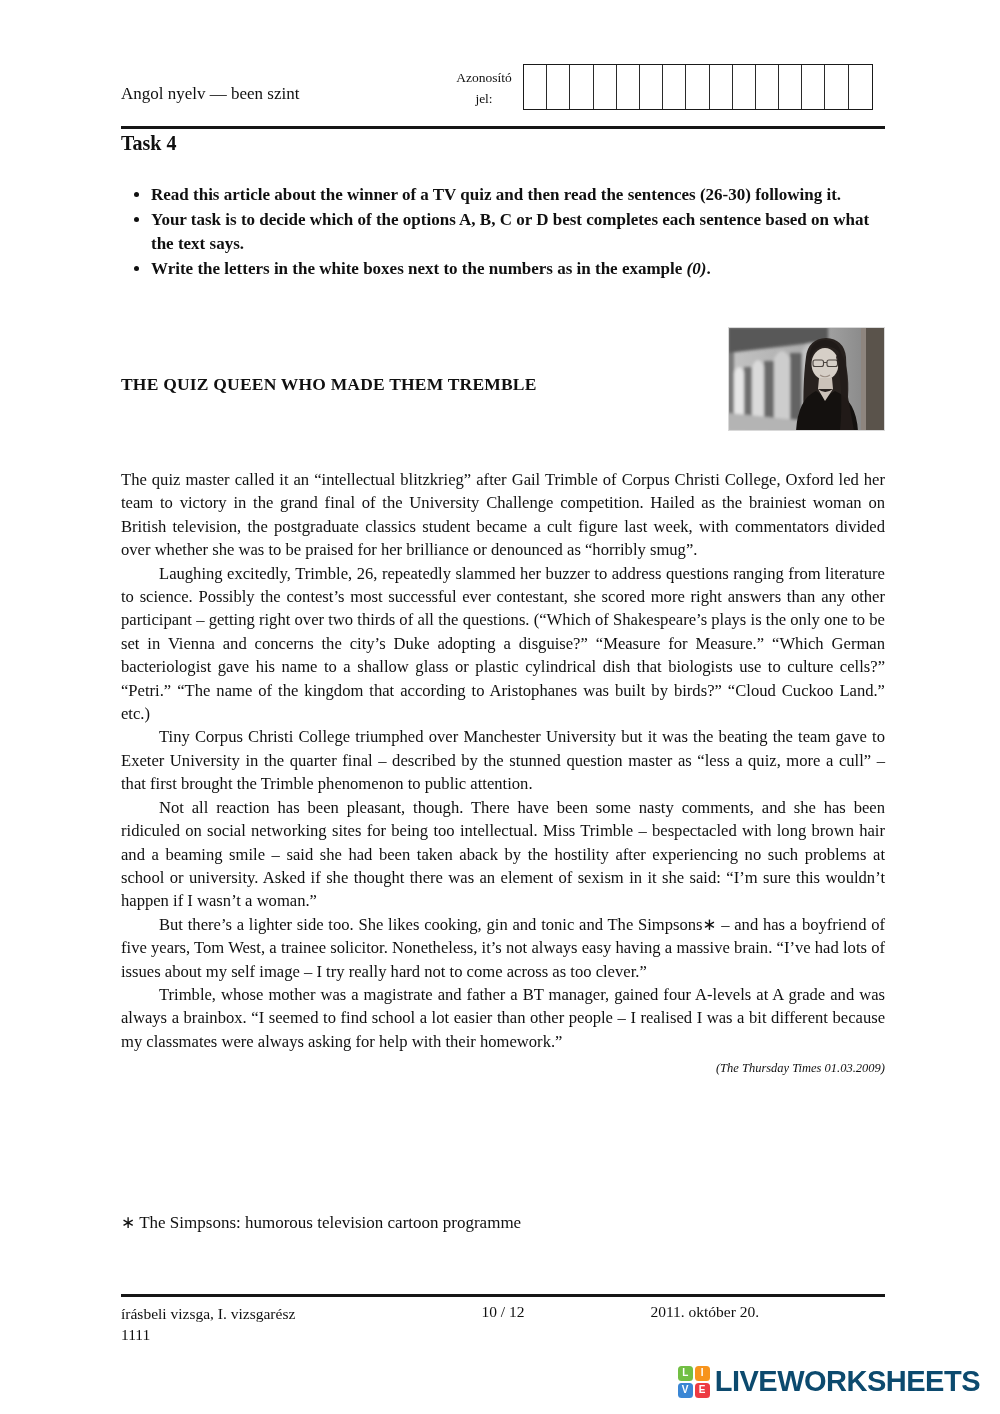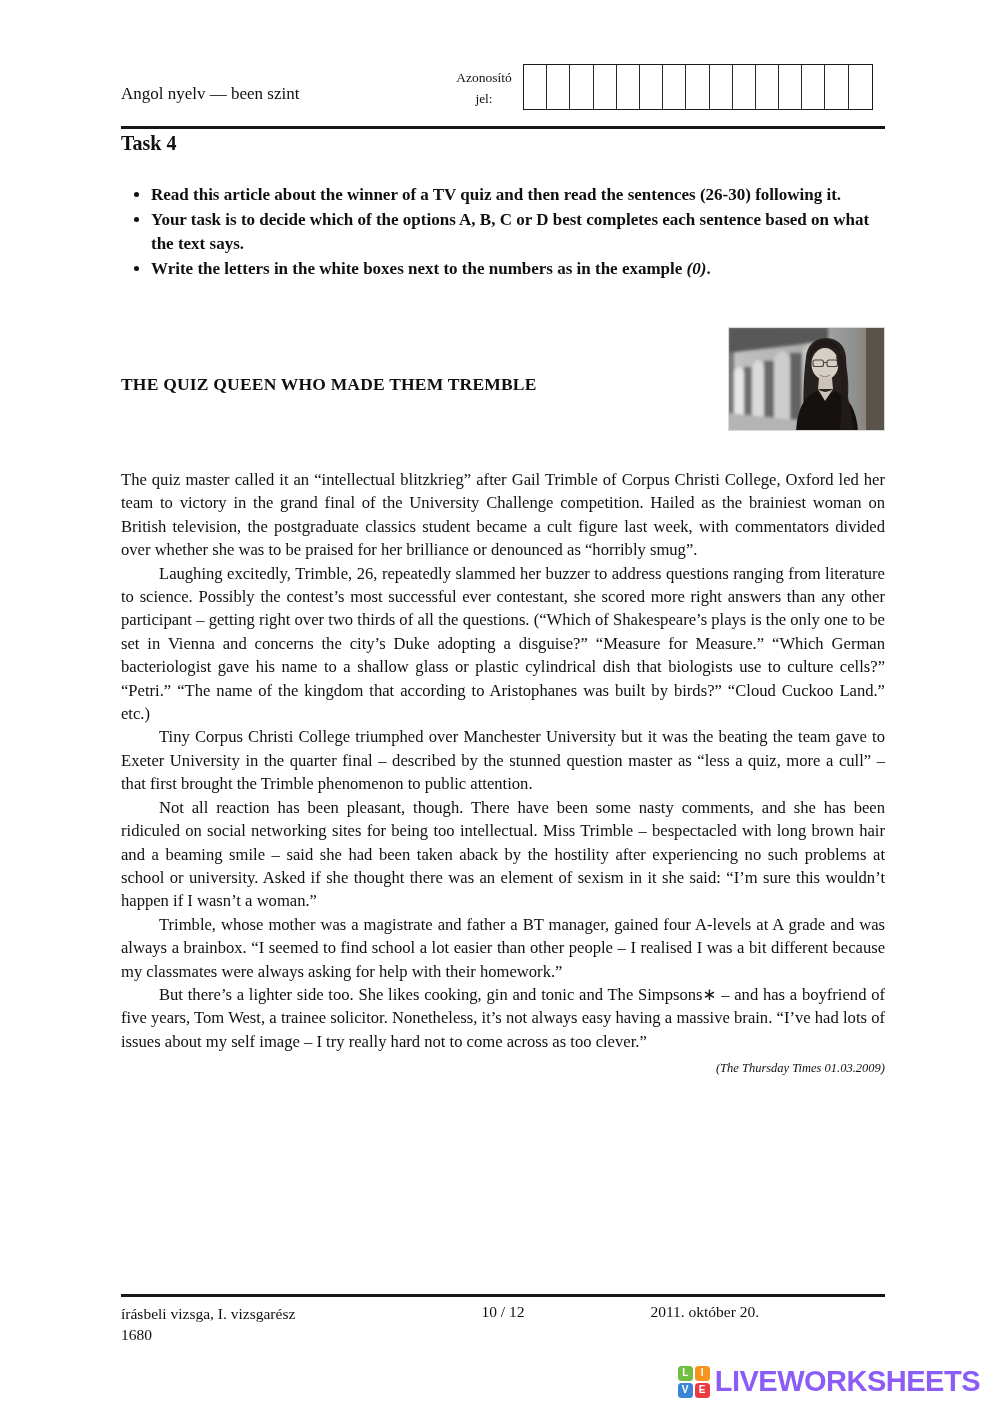--- a/index.html
+++ b/index.html
@@ -142,39 +142,40 @@
         <rect x="0.5" y="0.5" width="156" height="103" fill="none" stroke="#d9d9d9" stroke-width="1"></rect>
       </svg>
     </div>
   </div>
 
   <div class="body-text">
     <p>The quiz master called it an “intellectual blitzkrieg” after Gail Trimble of Corpus Christi College, Oxford led her team to victory in the grand final of the University Challenge competition. Hailed as the brainiest woman on British television, the postgraduate classics student became a cult figure last week, with commentators divided over whether she was to be praised for her brilliance or denounced as “horribly smug”.</p>
     <p class="indent">Laughing excitedly, Trimble, 26, repeatedly slammed her buzzer to address questions ranging from literature to science. Possibly the contest’s most successful ever contestant, she scored more right answers than any other participant – getting right over two thirds of all the questions. (“Which of Shakespeare’s plays is the only one to be set in Vienna and concerns the city’s Duke adopting a disguise?” “Measure for Measure.” “Which German bacteriologist gave his name to a shallow glass or plastic cylindrical dish that biologists use to culture cells?” “Petri.” “The name of the kingdom that according to Aristophanes was built by birds?” “Cloud Cuckoo Land.” etc.)</p>
     <p class="indent">Tiny Corpus Christi College triumphed over Manchester University but it was the beating the team gave to Exeter University in the quarter final – described by the stunned question master as “less a quiz, more a cull” – that first brought the Trimble phenomenon to public attention.</p>
     <p class="indent">Not all reaction has been pleasant, though. There have been some nasty comments, and she has been ridiculed on social networking sites for being too intellectual.  Miss Trimble – bespectacled with long brown hair and a beaming smile –  said she had been taken aback by the hostility after experiencing no such problems at school or university. Asked if she thought there was an element of sexism in it she said: “I’m sure this wouldn’t happen if I wasn’t a woman.”</p>
+    <p class="indent">But there’s a lighter side too. She likes cooking, gin and tonic and The Simpsons∗ – and has a boyfriend of five years, Tom West, a trainee solicitor. Nonetheless, it’s not always easy having a massive brain. “I’ve had lots of issues about my self image – I try really hard not to come across as too clever.”</p>
     <p class="indent">Trimble, whose mother was a magistrate and father a BT manager, gained four A-levels at A grade and was always a brainbox. “I seemed to find school a lot easier than other people – I realised I was a bit different because my classmates were always asking for help with their homework.”</p>
-    <p class="indent">But there’s a lighter side too. She likes cooking, gin and tonic and The Simpsons∗ – and has a boyfriend of five years, Tom West, a trainee solicitor. Nonetheless, it’s not always easy having a massive brain. “I’ve had lots of issues about my self image – I try really hard not to come across as too clever.”</p>
     <div class="attribution">(The Thursday Times 01.03.2009)</div>
   </div>
 
+  <div class="footnote">∗ The Simpsons: humorous television cartoon programme</div>
 
   <div class="rule-bottom"></div>
   <div class="footer">
     <div class="f-left">
       <div>írásbeli vizsga, I. vizsgarész</div>
-      <div>1680</div>
+      <div>1111</div>
     </div>
     <div class="f-center">10 / 12</div>
     <div class="f-right">2011. október 20.</div>
   </div>
 
   <a class="lw-logo" href="#">
     <span class="lw-squares">
         <span class="lw-sq" style="background: rgb(114, 191, 68);">L</span>
         <span class="lw-sq" style="background: rgb(247, 148, 29);">I</span>
         <span class="lw-sq" style="background: rgb(58, 134, 212);">V</span>
         <span class="lw-sq" style="background: rgb(237, 59, 67);">E</span>
       </span>
-    <span class="lw-text" style="color: #8b5cf6;">LIVEWORKSHEETS</span>
+    <span class="lw-text" style="color: #0c4a6e;">LIVEWORKSHEETS</span>
   </a>
 
 </div>
 
 </body></html>

